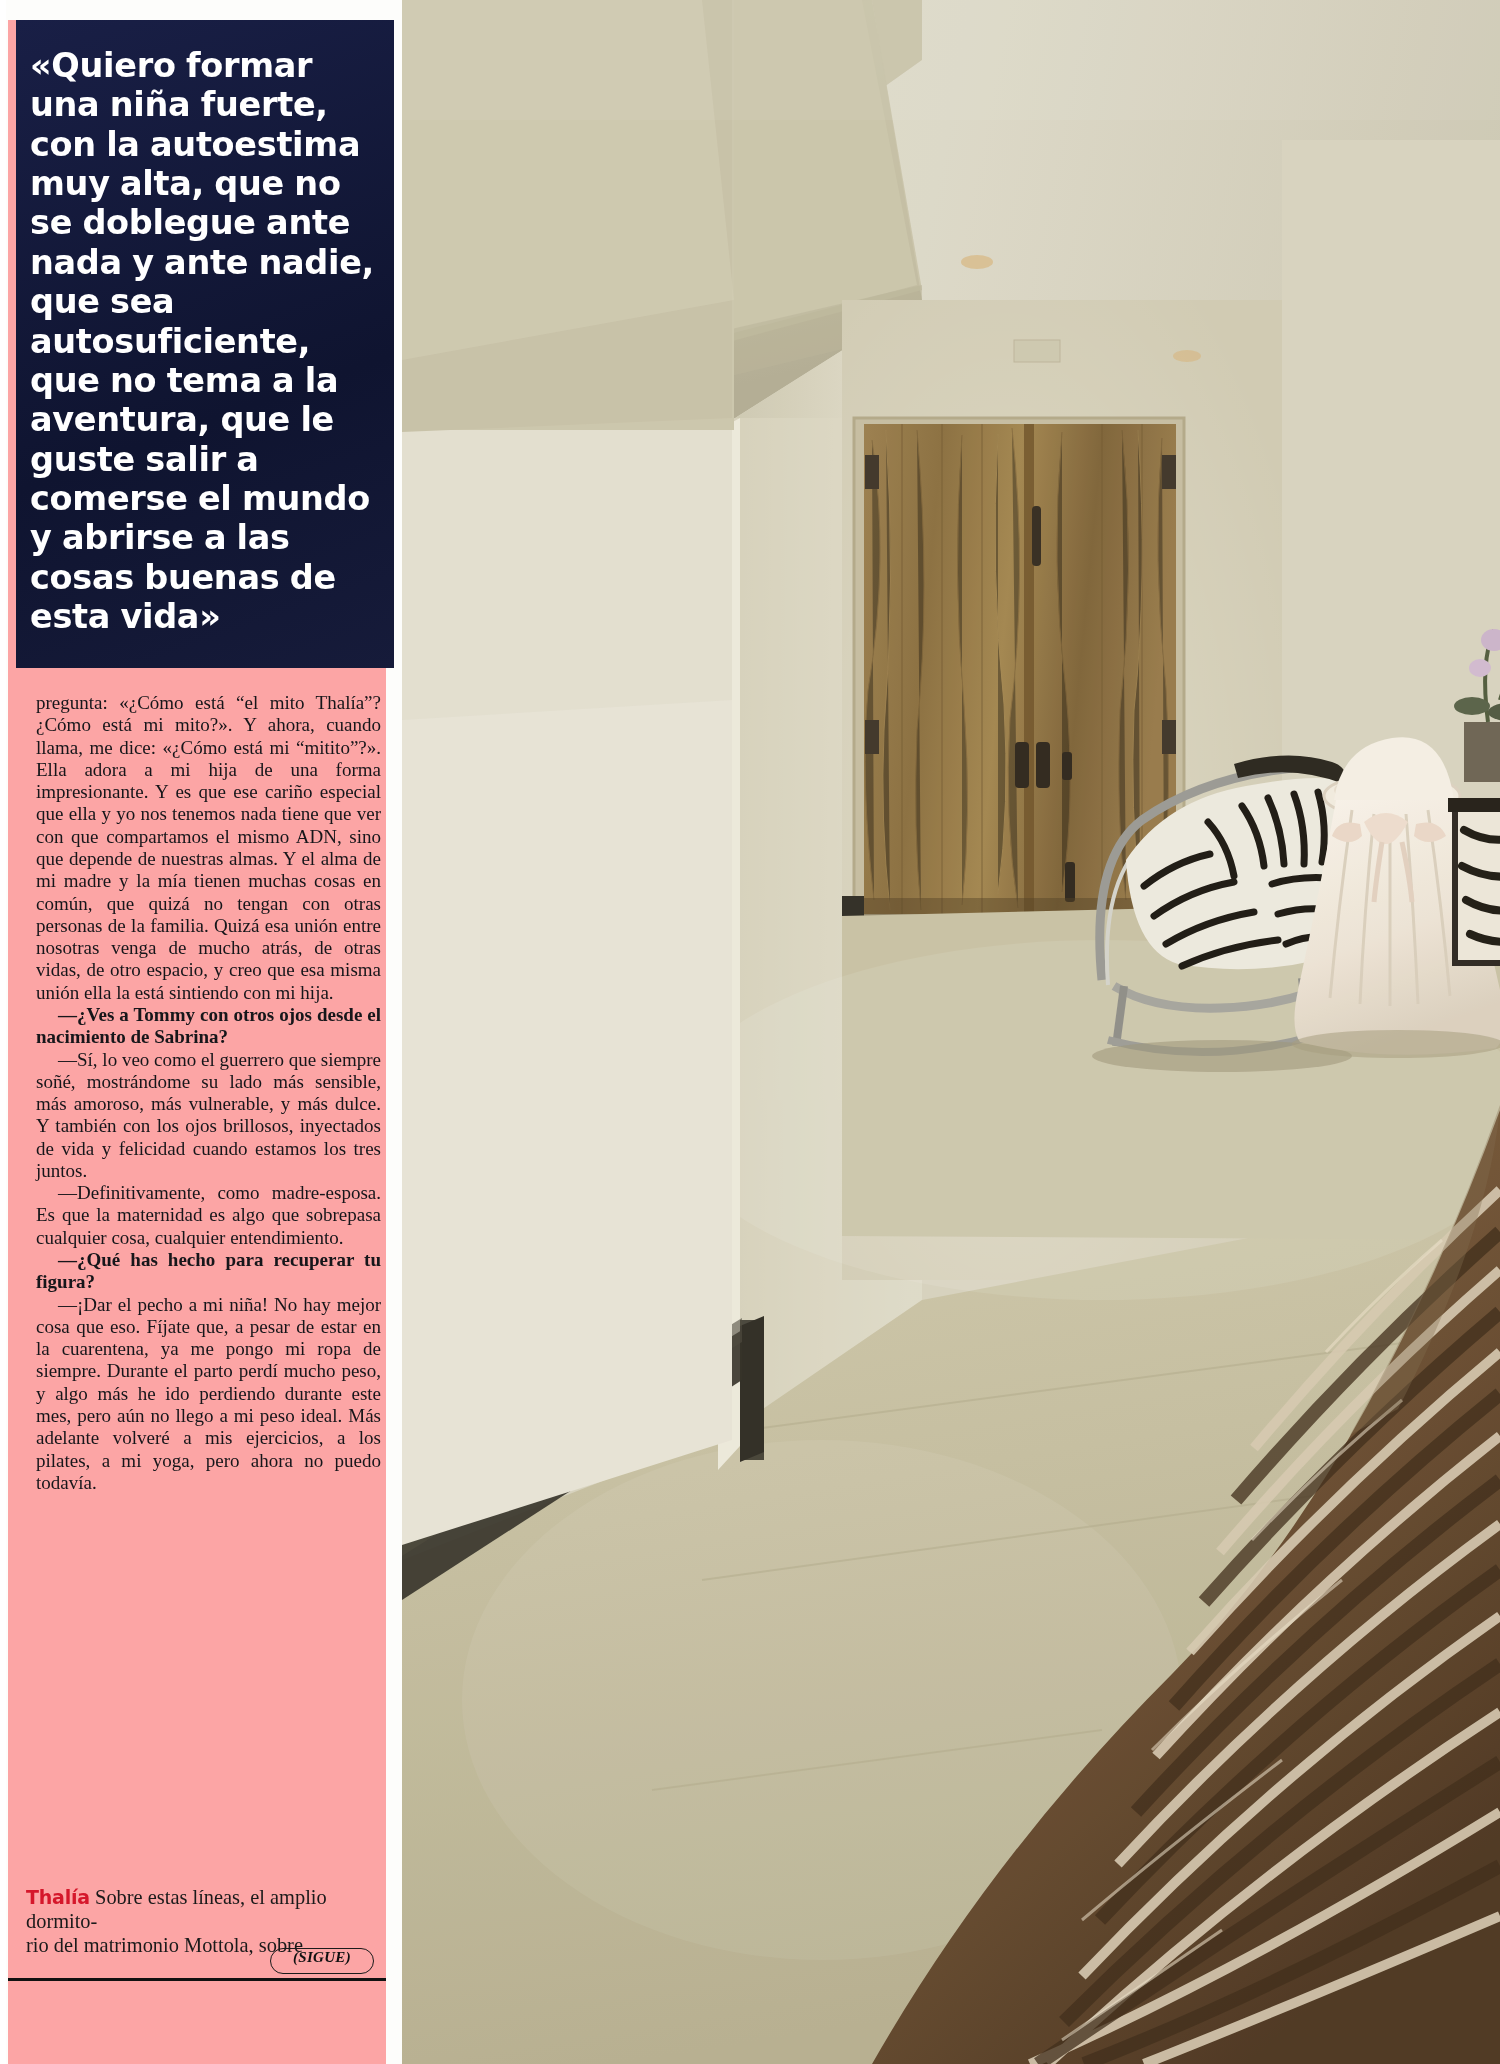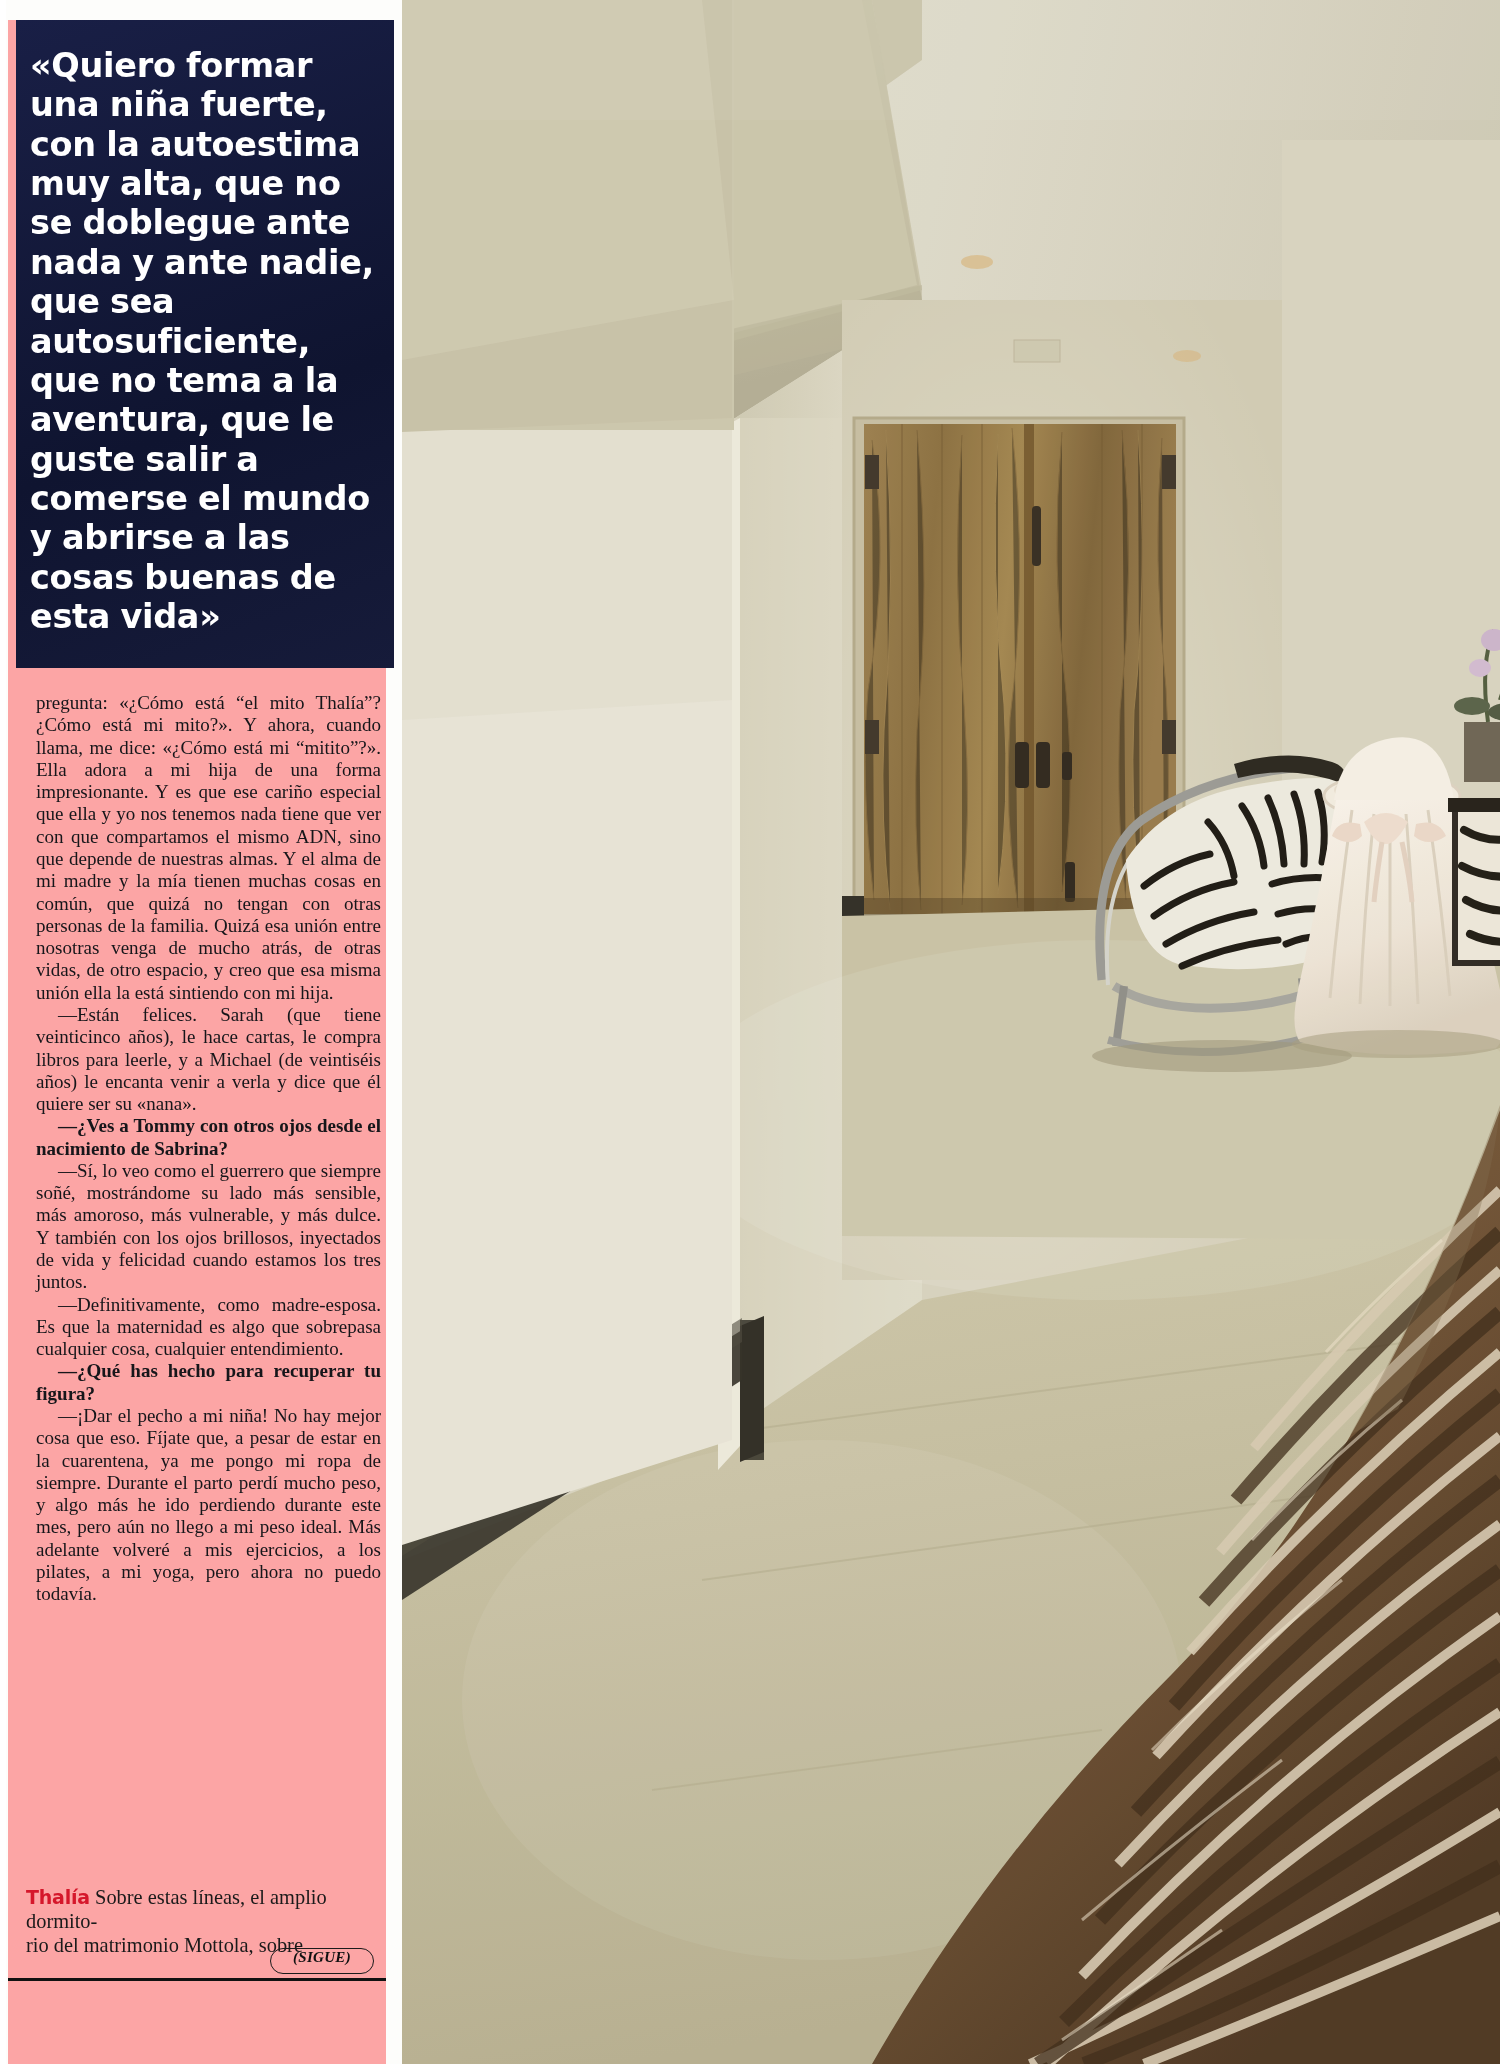--- a/index.html
+++ b/index.html
@@ -440,21 +440,20 @@
   </div>
 
   <div id="left-col">
 
     <div id="pullquote">
       <p class="qtext">«Quiero formar una niña fuerte, con la autoestima muy alta, que no se doblegue ante nada y ante nadie, que sea autosuficiente, que no tema a la aventura, que le guste salir a comerse el mundo y abrirse a las cosas buenas de esta vida»</p>
     </div>
 
     <div id="bodytext">
       <p class="plain">pregunta: «¿Cómo está “el mito Thalía”? ¿Cómo está mi mito?». Y ahora, cuando llama, me dice: «¿Cómo está mi “mitito”?». Ella adora a mi hija de una forma impresionante. Y es que ese cariño especial que ella y yo nos tenemos nada tiene que ver con que compartamos el mismo ADN, sino que depende de nuestras almas. Y el alma de mi madre y la mía tienen muchas cosas en común, que quizá no tengan con otras personas de la familia. Quizá esa unión entre nosotras venga de mucho atrás, de otras vidas, de otro espacio, y creo que esa misma unión ella la está sintiendo con mi hija.</p>
-      <p class="indent">—Están felices. Sarah (que tiene veinticinco años), le hace cartas, le compra libros para leerle, y a Michael (de veintiséis años) le encanta venir a verla y dice que él quiere ser su «nana».</p>
       <p class="q">—¿Ves a Tommy con otros ojos desde el nacimiento de Sabrina?</p>
       <p class="indent">—Sí, lo veo como el guerrero que siempre soñé, mostrándome su lado más sensible, más amoroso, más vulnerable, y más dulce. Y también con los ojos brillosos, inyectados de vida y felicidad cuando estamos los tres juntos.</p>
       <p class="indent">—Definitivamente, como madre-esposa. Es que la maternidad es algo que sobrepasa cualquier cosa, cualquier entendimiento.</p>
       <p class="q">—¿Qué has hecho para recuperar tu figura?</p>
       <p class="indent">—¡Dar el pecho a mi niña! No hay mejor cosa que eso. Fíjate que, a pesar de estar en la cuarentena, ya me pongo mi ropa de siempre. Durante el parto perdí mucho peso, y algo más he ido perdiendo durante este mes, pero aún no llego a mi peso ideal. Más adelante volveré a mis ejercicios, a los pilates, a mi yoga, pero ahora no puedo todavía.</p>
     </div>
 
     <div id="sigue">
       <span>(SIGUE)</span>
     </div>

